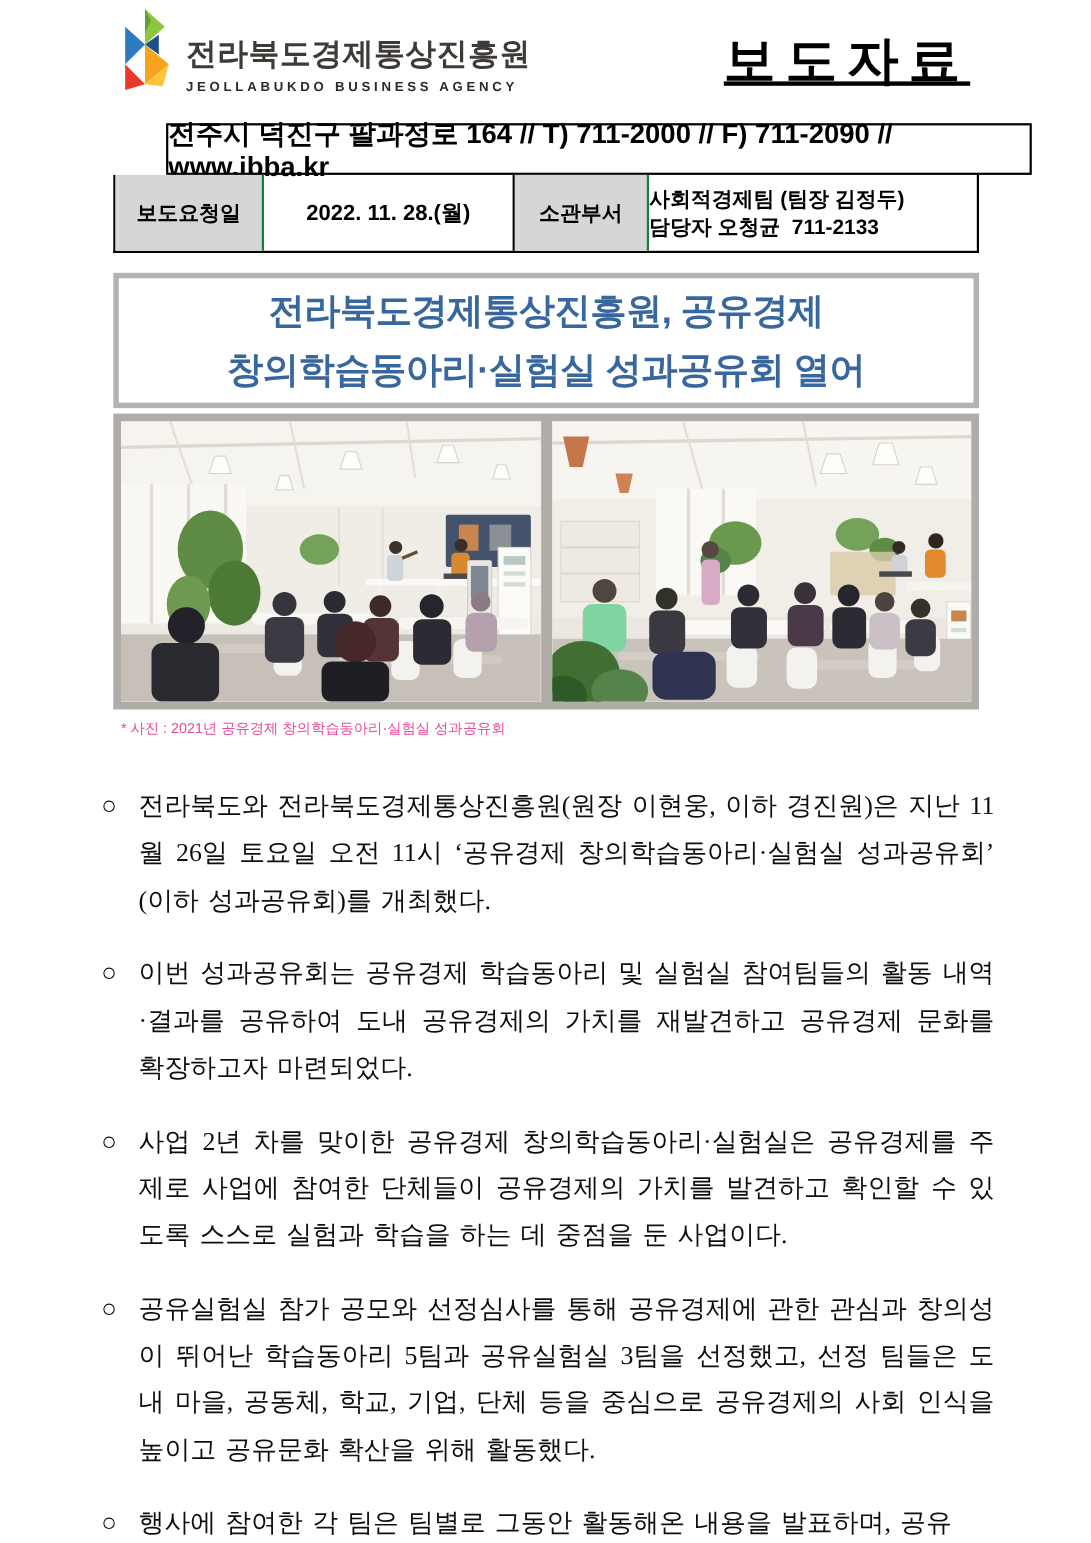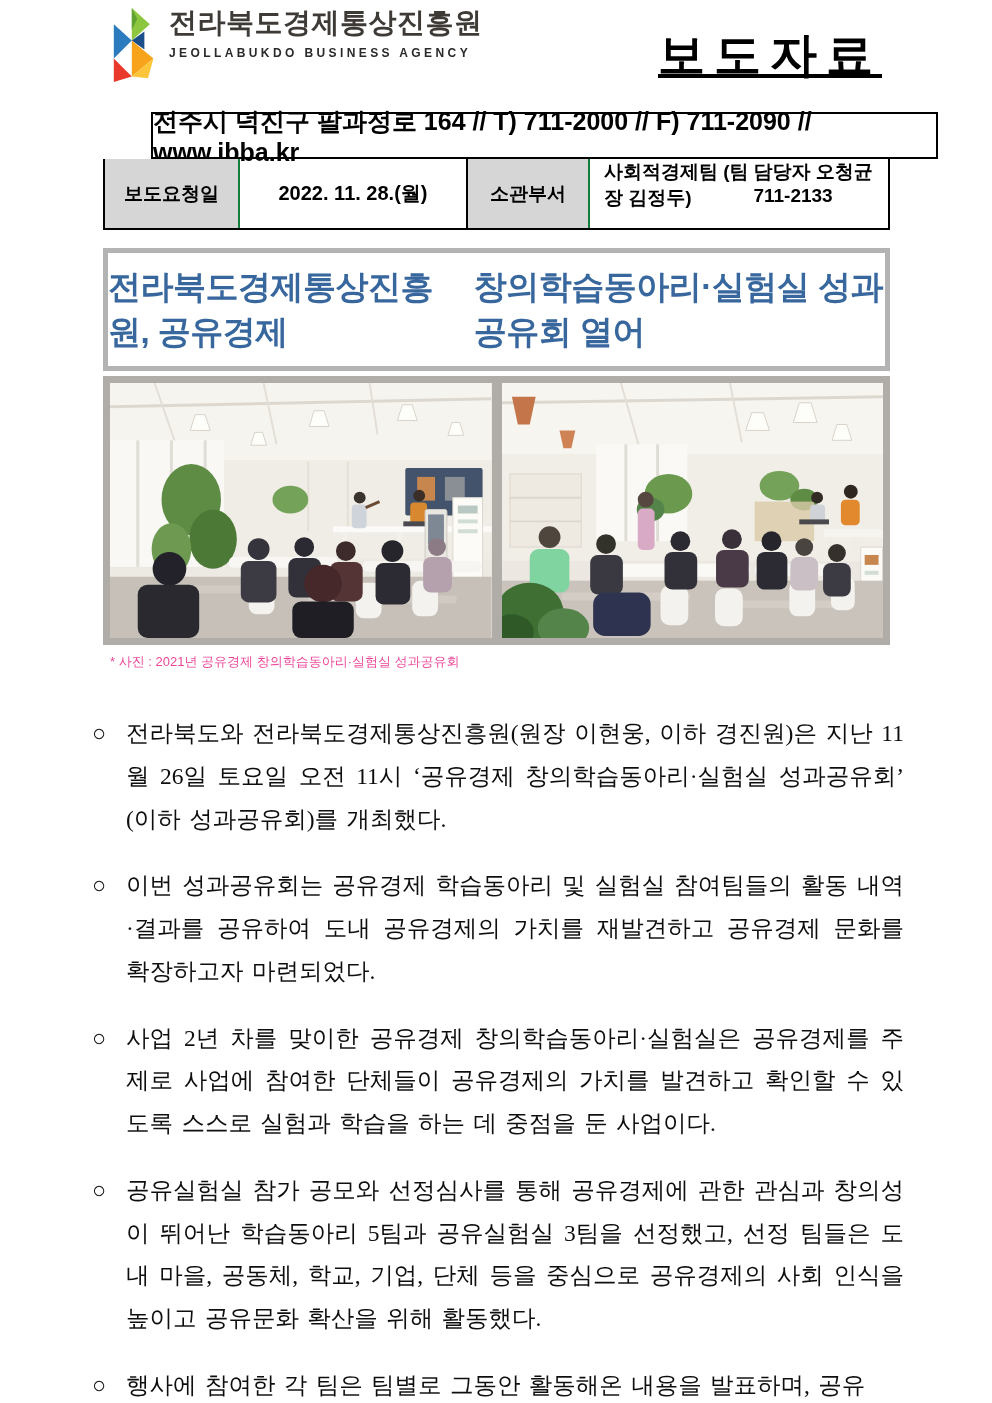--- a/index.html
+++ b/index.html
@@ -9,21 +9,21 @@
     width: 992px; height: 1403px;
     margin: 0 auto;
     background: #ffffff;
     overflow: hidden;
     font-family: "Liberation Sans", sans-serif;
     color:#000;
   }
 
   
   .header { position:absolute; top:0; left:103px; width:787px; height:108px; }
-  .logo { position:absolute; left:0; top:4px; display:flex; align-items:flex-start; gap:12px; }
+  .logo { position:absolute; left:0; top:4px; display:flex; align-items:flex-end; gap:12px; }
   .logo-mark { width:54px; height:82px; }
   .logo-text .ko { font-size:28px; font-weight:bold; color:#3e3a36; letter-spacing:0.5px; }
   .logo-text .en { font-size:12px; font-weight:bold; color:#2a2a2a; letter-spacing:3.4px; margin-top:4px; }
   .doc-type { position:absolute; right:8px; top:24px; font-size:47px; font-weight:800; letter-spacing:9px; color:#000;text-decoration:underline; }
 
   
   .addr-box {
     position:absolute; top:112px; left:103px; width:787px; height:47px;
     border:2px solid #000;
     display:flex; align-items:center; justify-content:center;
@@ -32,28 +32,28 @@
   .info-table {
     position:absolute; top:159px; left:103px; width:787px; height:71px;
     border:2px solid #000; border-top:none;
     display:flex; align-items:stretch;
   }
   .cell { display:flex; align-items:center; justify-content:center; font-size:19px; font-weight:bold; }
   .cell.label { background:#d6d6d6; border-right:2px solid #15803d; }
   .cell.c1 { width:135px; }
   .cell.c2 { width:228px; border-right:2px solid #000; font-size:20px; }
   .cell.c3 { width:122px; }
-  .cell.c4 { flex:1; flex-direction:row; align-items:flex-start; justify-content:center; padding-left:14px; gap:0; }
+  .cell.c4 { flex:1; flex-direction:column; align-items:flex-start; justify-content:center; gap:0; }
   .cell.c4 .line { white-space:pre-wrap; }
 
   
   .headline-box {
     position:absolute; top:248px; left:103px; width:787px; height:123px;
     border:5px solid #b3b3b3; background:#fff;
-    display:flex; flex-direction:row; align-items:center; justify-content:center; gap:8px;
+    display:flex; flex-direction:column; align-items:center; justify-content:center; gap:8px;
   }
   .headline-line { font-size:33px; font-weight:800; color:#38679e; letter-spacing:-0.5px; }
 
   
   .photo-band {
     position:absolute; top:376px; left:103px; width:787px; height:269px;
     background:#b0ada9; display:flex; gap:10px; padding:7px;
   }
   .photo { flex:1; overflow:hidden; background:#e9e5de; }
   .photo svg { width:100%; height:100%; display:block; }

